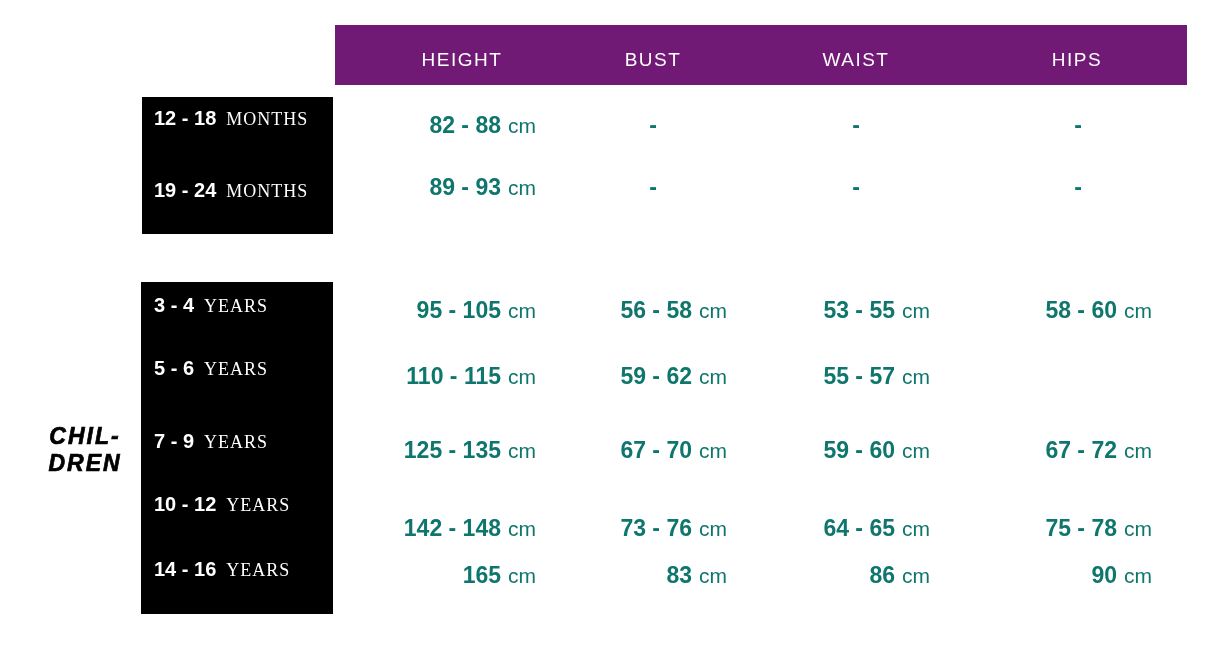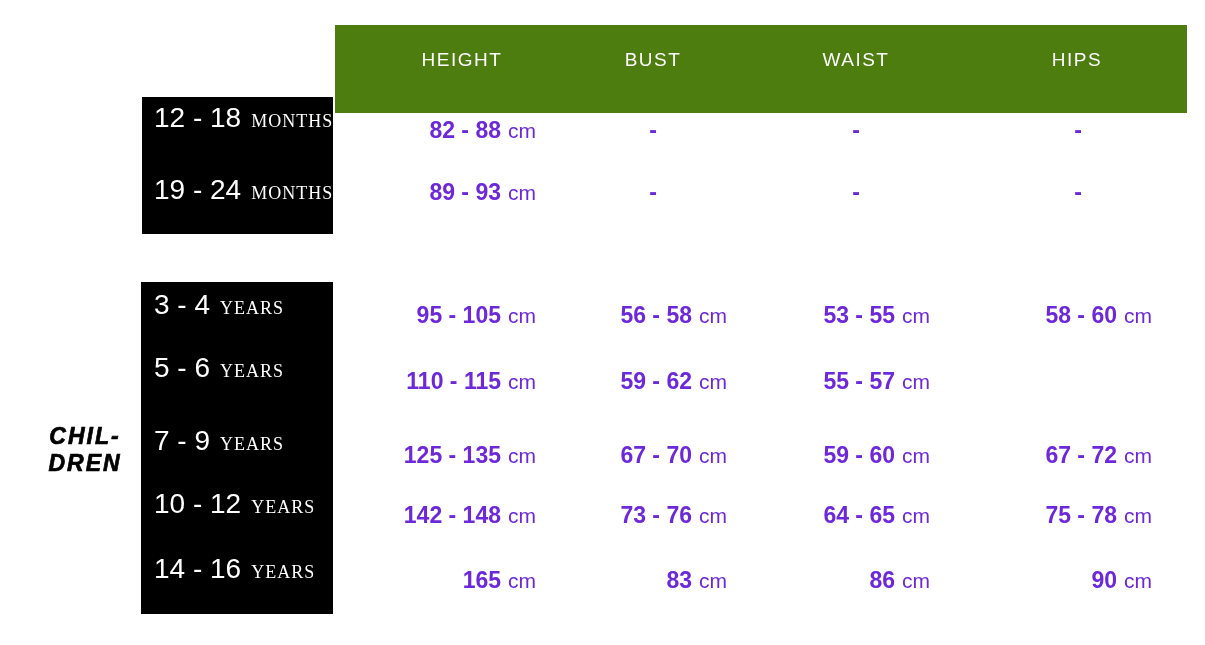--- a/index.html
+++ b/index.html
@@ -2,21 +2,21 @@
 <html><head>
 <meta charset="utf-8">
 <style>
   html,body { margin:0; padding:0; background:#ffffff; }
   .canvas {
     position:relative; width:1205px; height:645px; background:#ffffff;
     font-family:"Liberation Sans", "DejaVu Sans", sans-serif; overflow:hidden;
   }
 
   
-  .header-bar { position:absolute; left:335px; top:25px; width:852px; height:88px; background:#4d7c0f; }
+  .header-bar { position:absolute; left:335px; top:25px; width:852px; height:60px; background:#701a75; }
   .hcell {
     position:absolute; top:1px; width:220px; height:68px; line-height:68px;
     text-align:center; color:#ffffff; font-size:19px; letter-spacing:1.5px; font-weight:400;
   }
   .hc1{left:17px} .hc2{left:208px} .hc3{left:411px} .hc4{left:632px}
 
   
   .group-box { position:absolute; background:#000000; }
   .babies-box   { left:142px; top:97px;  width:191px; height:137px; }
   .children-box { left:141px; top:282px; width:192px; height:332px; }
@@ -26,38 +26,38 @@
     position:absolute; color:#000000; font-weight:bold; font-style:italic;
     text-align:center; letter-spacing:2px; font-size:23px; line-height:27px;
     -webkit-text-stroke:0.7px #000000;
   }
   .babies-label   { left:0;    top:141px; width:146px; }
   .children-label { left:10px; top:423px; width:150px; }
   .group-label .line { display:block; }
 
   
   .age { position:absolute; left:154px; height:28px; line-height:28px; color:#ffffff; white-space:nowrap; z-index:2; }
-  .age .num  { font-weight:normal; font-size:28px; }
+  .age .num  { font-weight:bold; font-size:20px; }
   .age .unit { font-size:18px; letter-spacing:1px; margin-left:10px; font-weight:400;font-family:Liberation Serif, serif; }
   .ar1{top:104px} .ar2{top:176px} .ar3{top:291px} .ar4{top:354px}
   .ar5{top:427px} .ar6{top:490px} .ar7{top:555px}
 
   
   .cell {
-    position:absolute; width:220px; height:30px; line-height:30px;
-    color:#6d28d9; white-space:nowrap; box-sizing:border-box;
+    position:absolute; width:220px; height:30px; line-height:20px;
+    color:#0f766e; white-space:nowrap; box-sizing:border-box;
   }
   .cell .num  { font-weight:bold; font-size:23px; }
   .cell .unit { font-size:21px; margin-left:7px; }
   .cell .unit:empty { margin-left:0; }
   .val { text-align:right; padding-right:36px; }
   .ctr { text-align:center; }
   .c1{left:352px} .c2{left:543px} .c3{left:746px} .c4{left:968px}
   .vr1{top:115px} .vr2{top:177px} .vr3{top:300px} .vr4{top:366px}
-  .vr5{top:440px} .vr6{top:500px} .vr7{top:565px}
+  .vr5{top:440px} .vr6{top:518px} .vr7{top:565px}
 </style>
 </head>
 <body>
 
 <div class="canvas">
 
   <div class="header-bar">
     <div class="hcell hc1">HEIGHT</div>
     <div class="hcell hc3">WAIST</div>
     <div class="hcell hc2">BUST</div>

